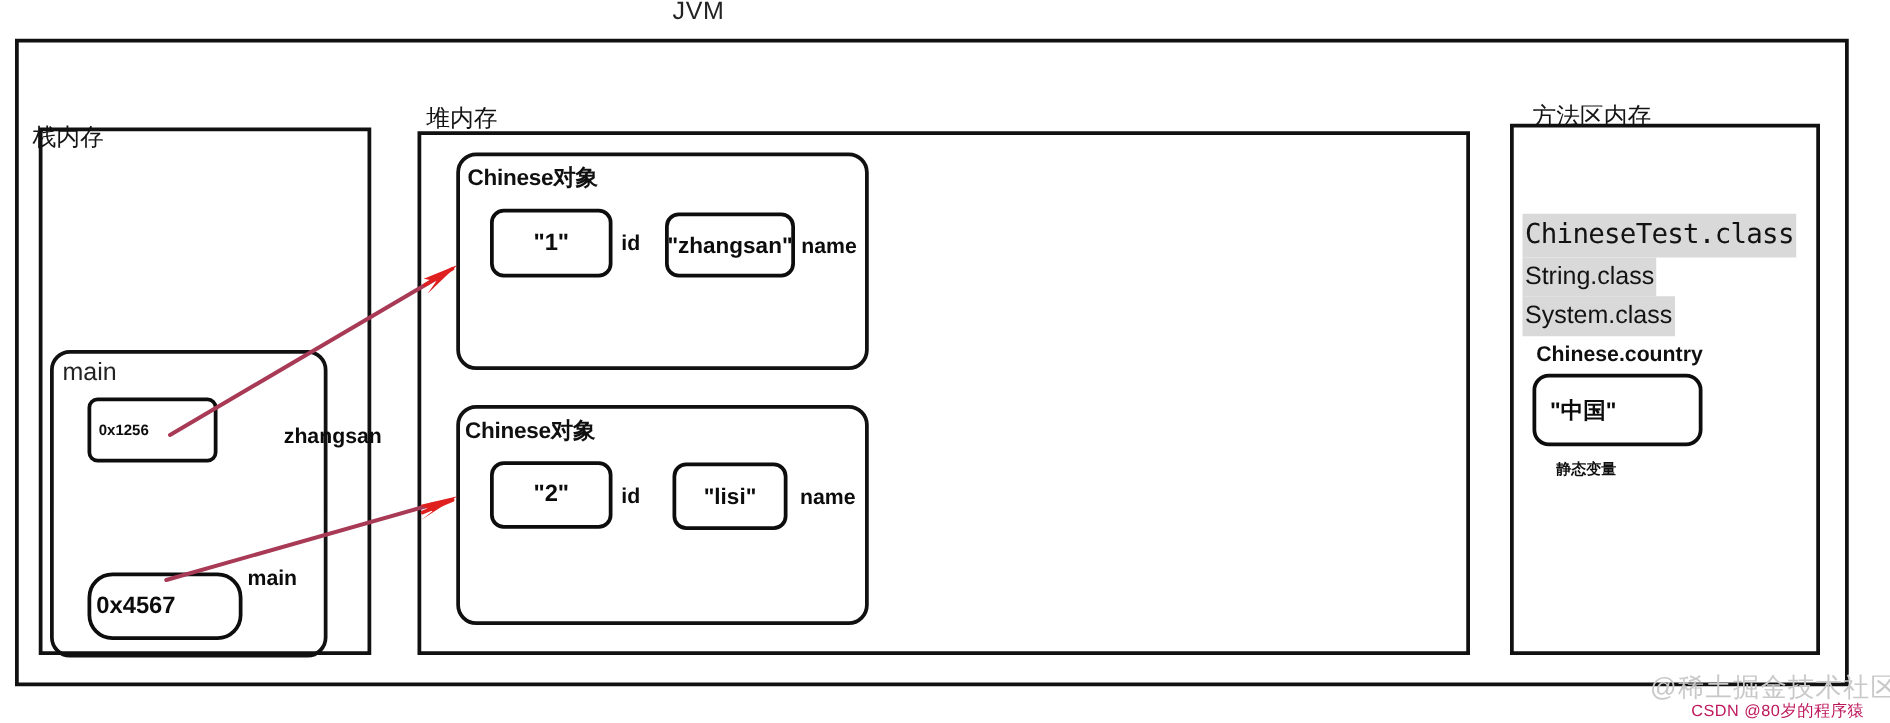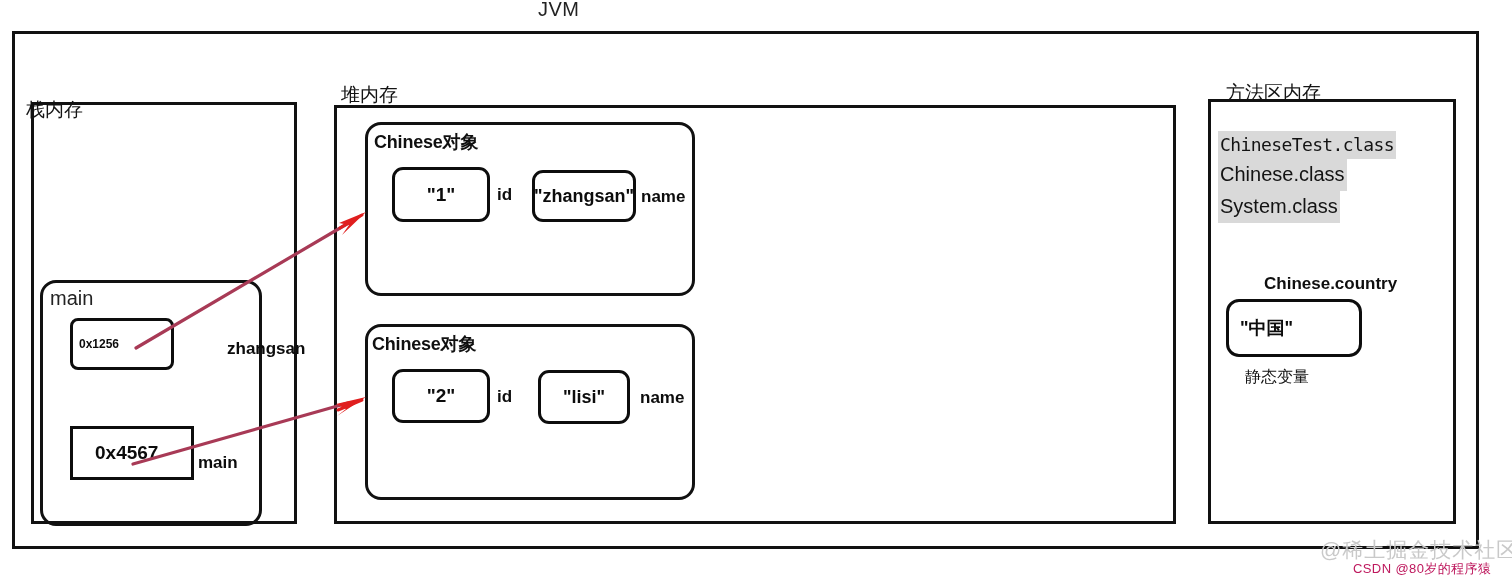--- a/index.html
+++ b/index.html
@@ -84,21 +84,21 @@
     box-sizing: border-box;
     display: flex;
     align-items: center;
     justify-content: center;
     font-weight: bold;
     color: #0c0c0c;
     background: transparent;
     white-space: nowrap;
   }
   .cell-zhangsan-ref { left: 70px;  top: 318px; width: 104px; height: 52px; font-size: 12px; border-radius: 8px; justify-content: flex-start; padding-left: 6px; }
-  .cell-lisi-ref     { left: 70px;  top: 426px; width: 124px; height: 54px; font-size: 19px; border-radius: 0; justify-content: flex-start; padding-left: 22px; }
+  .cell-lisi-ref     { left: 70px;  top: 458px; width: 124px; height: 54px; font-size: 19px; border-radius: 20px; justify-content: flex-start; padding-left: 4px; }
 
   .cell-id-1   { left: 392px; top: 167px; width: 98px; height: 55px; font-size: 19px; }
   .cell-name-1 { left: 532px; top: 170px; width: 104px; height: 52px; font-size: 18px; }
   .cell-id-2   { left: 392px; top: 369px; width: 98px; height: 54px; font-size: 19px; }
   .cell-name-2 { left: 538px; top: 370px; width: 92px; height: 54px; font-size: 18px; }
   .cell-country{ left: 1226px; top: 299px; width: 136px; height: 58px; font-size: 18px; justify-content: flex-start; padding-left: 11px; border-radius: 13px; }
 
   .field-label {
     font-size: 17px;
     font-weight: bold;
@@ -122,35 +122,35 @@
   .class-item {
     font-size: 20px;
     color: #131313;
     background: #d9d9d9;
     line-height: 1.58;
     white-space: nowrap;
     padding: 0 2px;
   }
   .class-item.mono-head {
     font-family: "DejaVu Sans Mono", monospace;
-    font-size: 18px;
+    font-size: 22px;
     letter-spacing: -0.6px;
+    margin-top: 40px;
   }
   .static-title {
     left: 1229px; top: 274px;
     font-size: 17px;
     font-weight: bold;
     color: #0f0f0f;
     white-space: nowrap;
-    margin-left: 35px;
   }
   .static-foot {
     left: 1229px; top: 367px;
-    font-size: 16px;
-    font-weight: normal;
+    font-size: 12px;
+    font-weight: bold;
     color: #101010;
     white-space: nowrap;
     padding-left: 16px;
   }
 
   
   .arrow-layer { left: 0; top: 0; width: 1512px; height: 578px; pointer-events: none; }
 
   
   .wm-main {
@@ -203,21 +203,21 @@
 
   <div class="abs rrect obj-box-2"></div>
   <div class="abs obj-title obj-title-2">Chinese对象</div>
   <div class="abs cell cell-id-2">"2"</div>
   <div class="abs field-label lbl-id-2">id</div>
   <div class="abs cell cell-name-2">"lisi"</div>
   <div class="abs field-label lbl-name-2">name</div>
 
   <div class="abs class-list">
     <span class="class-item mono-head">ChineseTest.class</span>
-    <span class="class-item">Chinese.class</span>
+    <span class="class-item">String.class</span>
     <span class="class-item">System.class</span>
   </div>
 
   <div class="abs static-title">Chinese.country</div>
   <div class="abs cell cell-country">"中国"</div>
   <div class="abs static-foot">静态变量</div>
 
   <svg class="abs arrow-layer" width="1512" height="578">
 
     <g>

